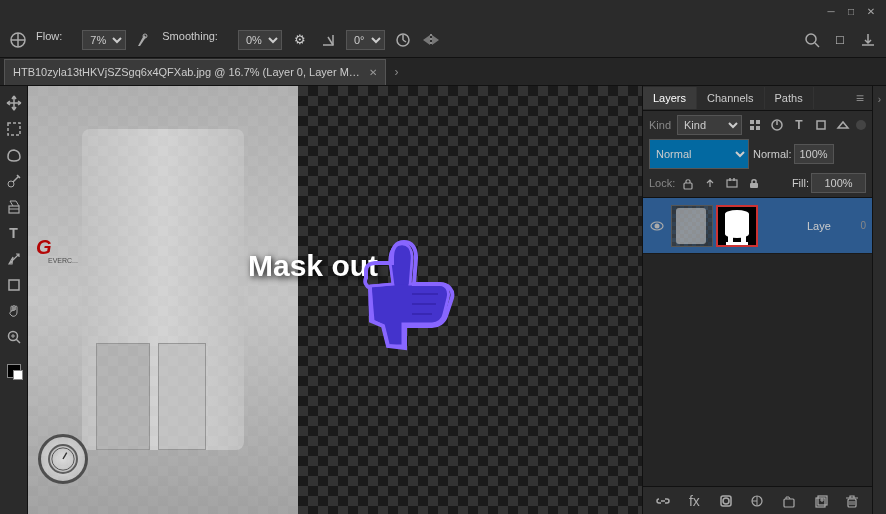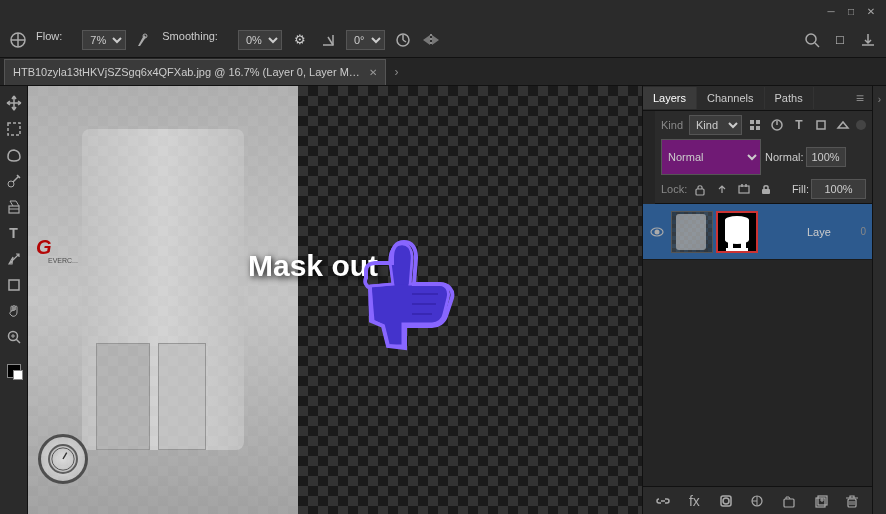--- a/index.html
+++ b/index.html
@@ -237,21 +237,20 @@
     }
 
     
     .layers-controls {
       padding: 4px 6px;
       display: flex;
       flex-direction: column;
       gap: 4px;
       background: #2b2b2b;
       border-bottom: 1px solid #111;
-      margin-left: 12px;
     }
     .layers-row {
       display: flex;
       align-items: center;
       gap: 4px;
     }
     .layer-filter-select {
       flex: 1;
       background: #3c3c3c;
       border: 1px solid #555;
@@ -271,25 +270,25 @@
       cursor: pointer;
       border: 1px solid transparent;
     }
     .layer-dot {
       width: 10px;
       height: 10px;
       border-radius: 50%;
       background: #555;
     }
     .blend-mode-select {
-      background: #701a75;
+      background: #0369a1;
       border: 1px solid #555;
       color: #ccc;
       font-size: 11px;
-      height: 36px;
+      height: 30px;
       padding: 0 2px;
       width: 100px;
     }
     .opacity-control {
       display: flex;
       align-items: center;
       gap: 2px;
       color: #ccc;
       font-size: 11px;
     }

